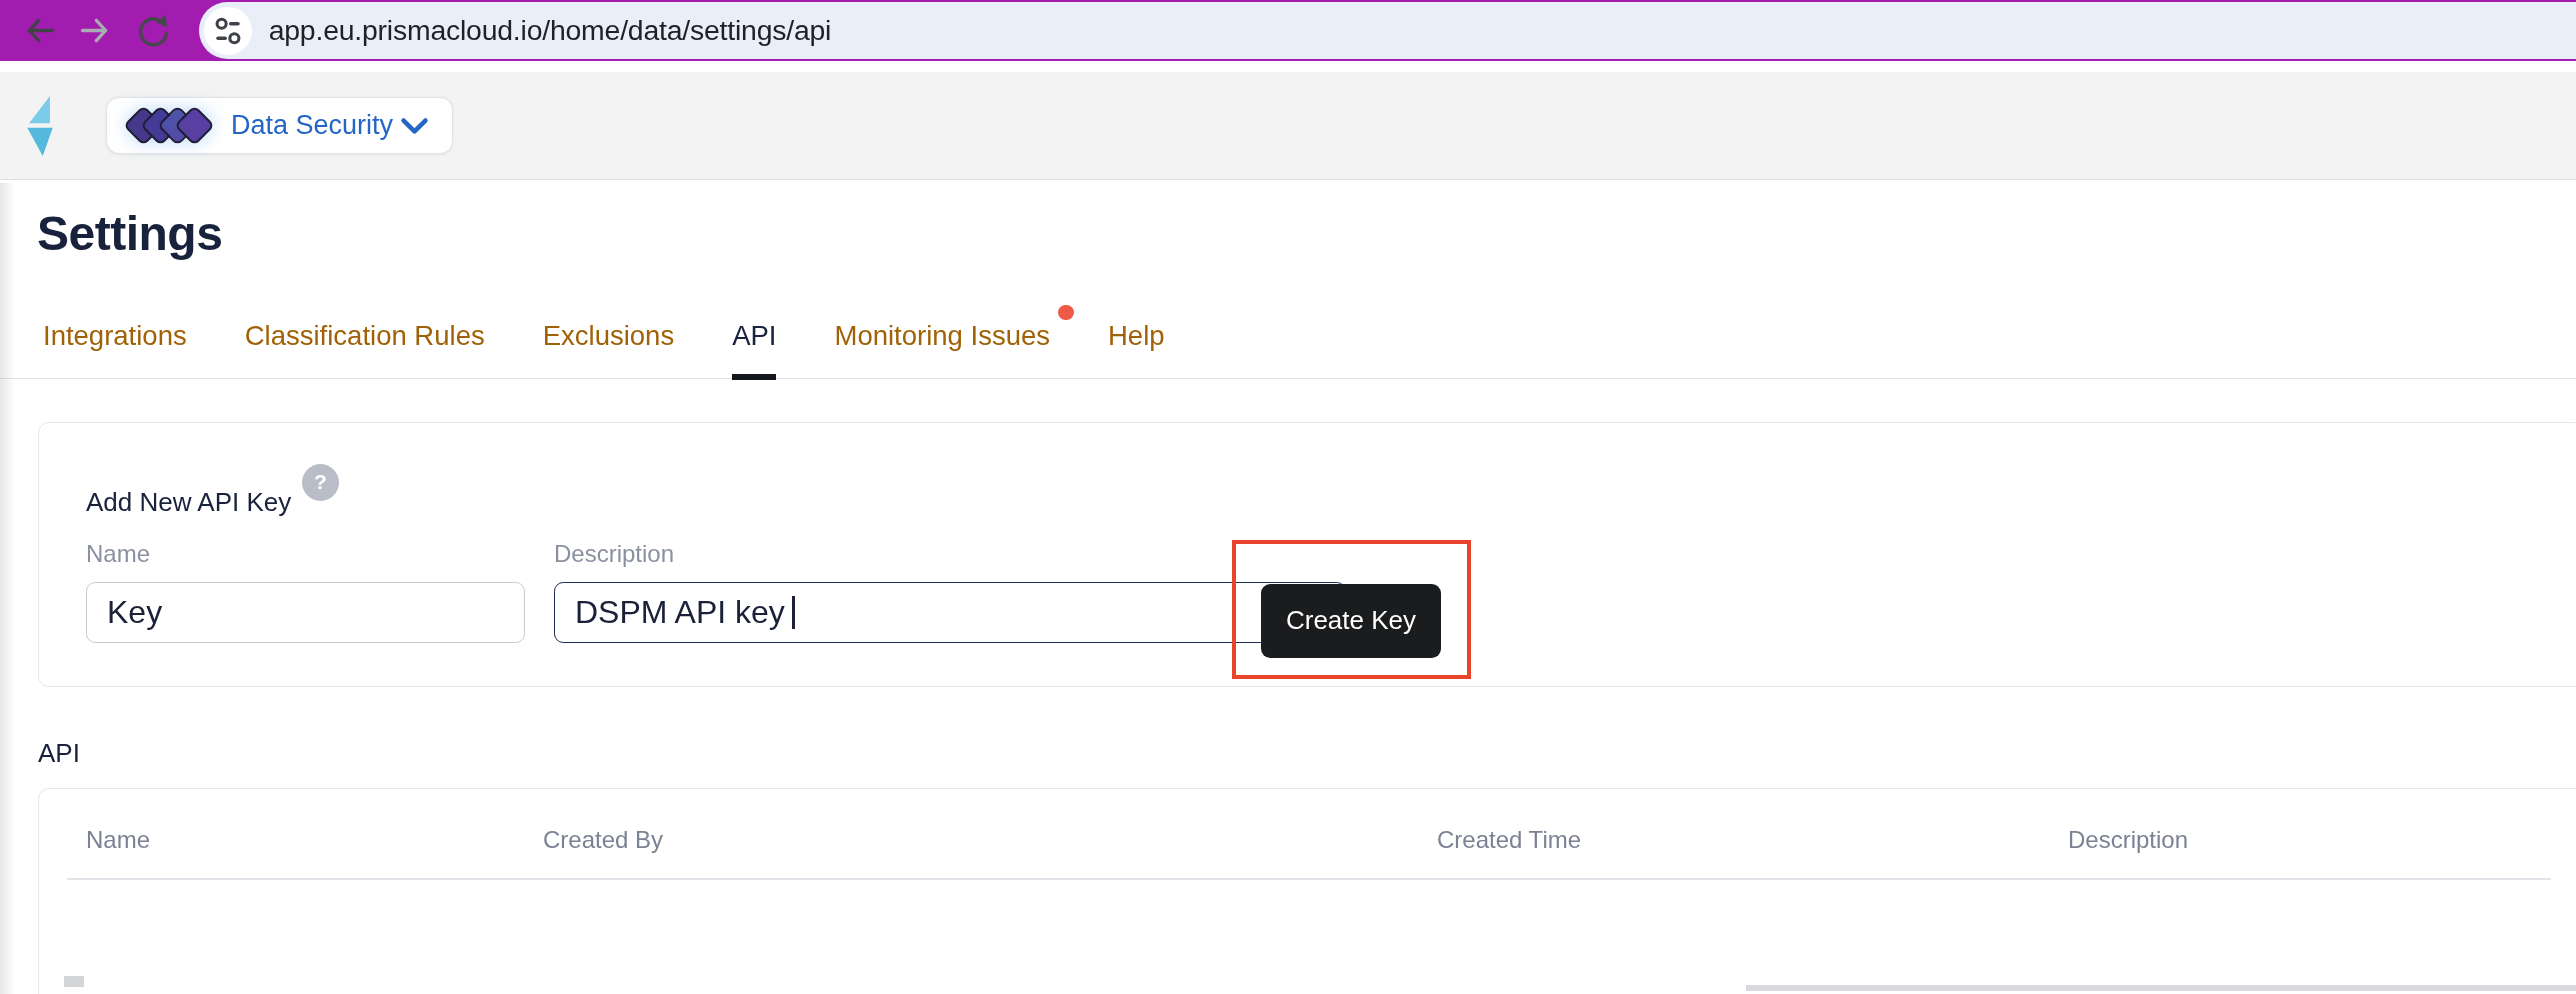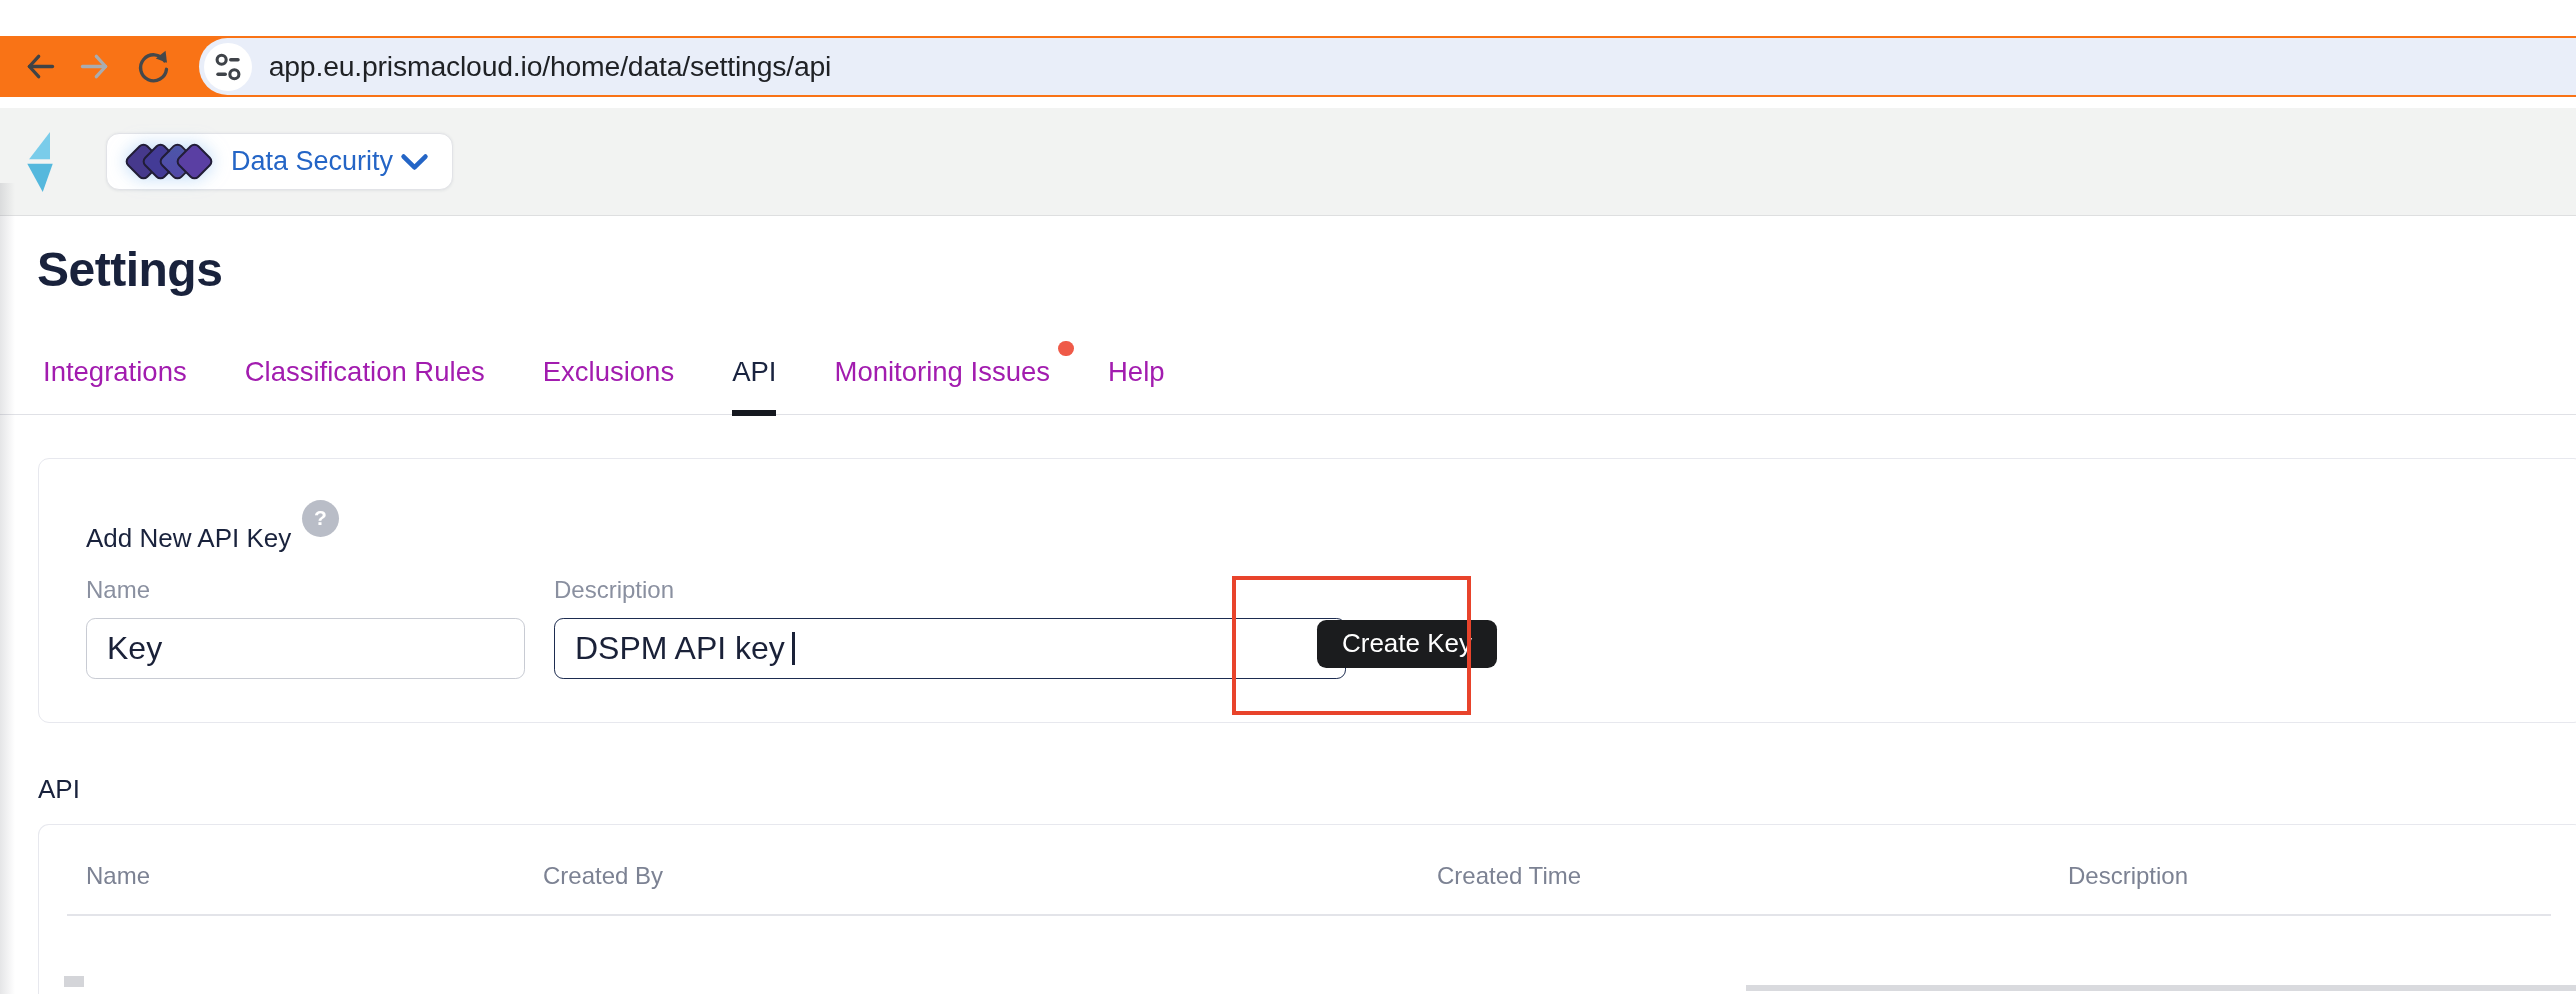--- a/index.html
+++ b/index.html
@@ -1,20 +1,20 @@
 <!DOCTYPE html>
 <html style="font-size:14.7px"><head>
 <meta charset="utf-8">
 <style>
   * { margin: 0; padding: 0; box-sizing: border-box; }
   html, body { width: 2576px; height: 994px; overflow: hidden; background: #ffffff;
     font-family: "Liberation Sans", sans-serif; }
 
   
-  .chrome { height: 61px; background: #f97316; display: flex; align-items: center; margin-top: 36px; }
+  .chrome { height: 61px; background: #a21caf; display: flex; align-items: center; }
   .chrome-btn { width: 51px; height: 51px; display: flex; align-items: center; justify-content: center; flex: 0 0 auto; }
   .chrome-btn.back { margin-left: 14.7px; }
   .chrome-btn.fwd  { margin-left: 3.7px; }
   .chrome-btn.reload { margin-left: 7.3px; }
   .omnibox { flex: 1 1 auto; height: 57px; margin-left: 20px; margin-right: -31px;
     background: #e9eef9; border-radius: 28.4px; display: flex; align-items: center; padding-left: 5.5px; }
   .site-info { width: 48px; height: 48px; border-radius: 50%; background: #ffffff;
     display: flex; align-items: center; justify-content: center; flex: 0 0 auto; }
   .url-text { margin-left: 16.5px; font-size: 28.4px; color: #1f2125; letter-spacing: -0.2px; white-space: nowrap; }
 
@@ -42,21 +42,21 @@
   .topnav { display: flex; align-items: center; margin-left: 40px; gap: 37px; }
   .nav-item { font-size: 25px; font-weight: 700; color: #27292f; white-space: nowrap;
     padding: 13px 1.8px; cursor: pointer; }
   .nav-item.active { background: #c8b9dc; border-radius: 9.2px; padding: 13px 22px; color: #141519; }
 
   
   .page-title { margin: 26px 0 0 37px; font-size: 48px; font-weight: 800; color: #19223c; letter-spacing: -0.5px; }
 
   .tabs { display: flex; gap: 58px; padding-left: 43px; margin-top: 42px;
     border-bottom: 1.8px solid #e0e1e6; }
-  .tab { font-size: 27.5px; color: #a21caf; padding: 16.5px 0 22px 0; position: relative;
+  .tab { font-size: 27.5px; color: #a16207; padding: 16.5px 0 22px 0; position: relative;
     border-bottom: 6.4px solid transparent; margin-bottom: -1.8px; cursor: pointer; white-space: nowrap; }
   .tab.active { color: #19233f; font-weight: 500; border-bottom-color: #15181f; }
   .tab-dot { position: absolute; top: 1.8px; right: -24px; width: 15.6px; height: 15.6px;
     border-radius: 50%; background: #ef5a48; }
 
   .card { position: relative; margin-left: 38px; margin-right: -9.2px;
     border: 1.8px solid #e7e8ee; border-radius: 11px; background: #ffffff; }
   .card.add-key { margin-top: 43px; height: 265px; }
   .card.api-table { margin-top: 19px; height: 220px; border-bottom: none; border-bottom-left-radius: 0; border-bottom-right-radius: 0; }
 
@@ -70,21 +70,21 @@
   .label-desc { left: 515px; }
 
   .input { position: absolute; top: 159px; height: 61px; border-radius: 9.2px; background: #fff;
     font-size: 32px; color: #1a2138; display: flex; align-items: center; padding-left: 20px; }
   .input.name { left: 47px; width: 439px; border: 1.8px solid #c8cbd3; }
   .input.desc { left: 515px; width: 792px; border: 1.8px solid #1d2c50; }
   .caret { display: inline-block; width: 2.8px; height: 33px; background: #1a2138; margin-left: 7.3px;
     animation: blink 1.1s steps(1) infinite; }
   @keyframes blink { 50% { opacity: 0; } }
 
-  .create-btn { position: absolute; left: 1278px; top: 161px; width: 180px; height: 48px;
+  .create-btn { position: absolute; left: 1222px; top: 161px; width: 180px; height: 74px;
     background: #1b1c1e; color: #ffffff; font-size: 26px; border: none; border-radius: 9.2px; cursor: pointer;
     display: flex; align-items: center; justify-content: center; font-family: inherit; }
   .red-box { position: absolute; left: 1193px; top: 117px; width: 239px; height: 139px;
     border: 4.6px solid #e8432b; pointer-events: none; }
 
   .section-heading { margin: 51px 0 0 38px; font-size: 26px; color: #19223c; }
 
   .thead-cell { position: absolute; top: 37px; font-size: 24px; color: #7c8293; white-space: nowrap; }
   .col-0 { left: 47px; }
   .col-1 { left: 504px; text-align: center; }

